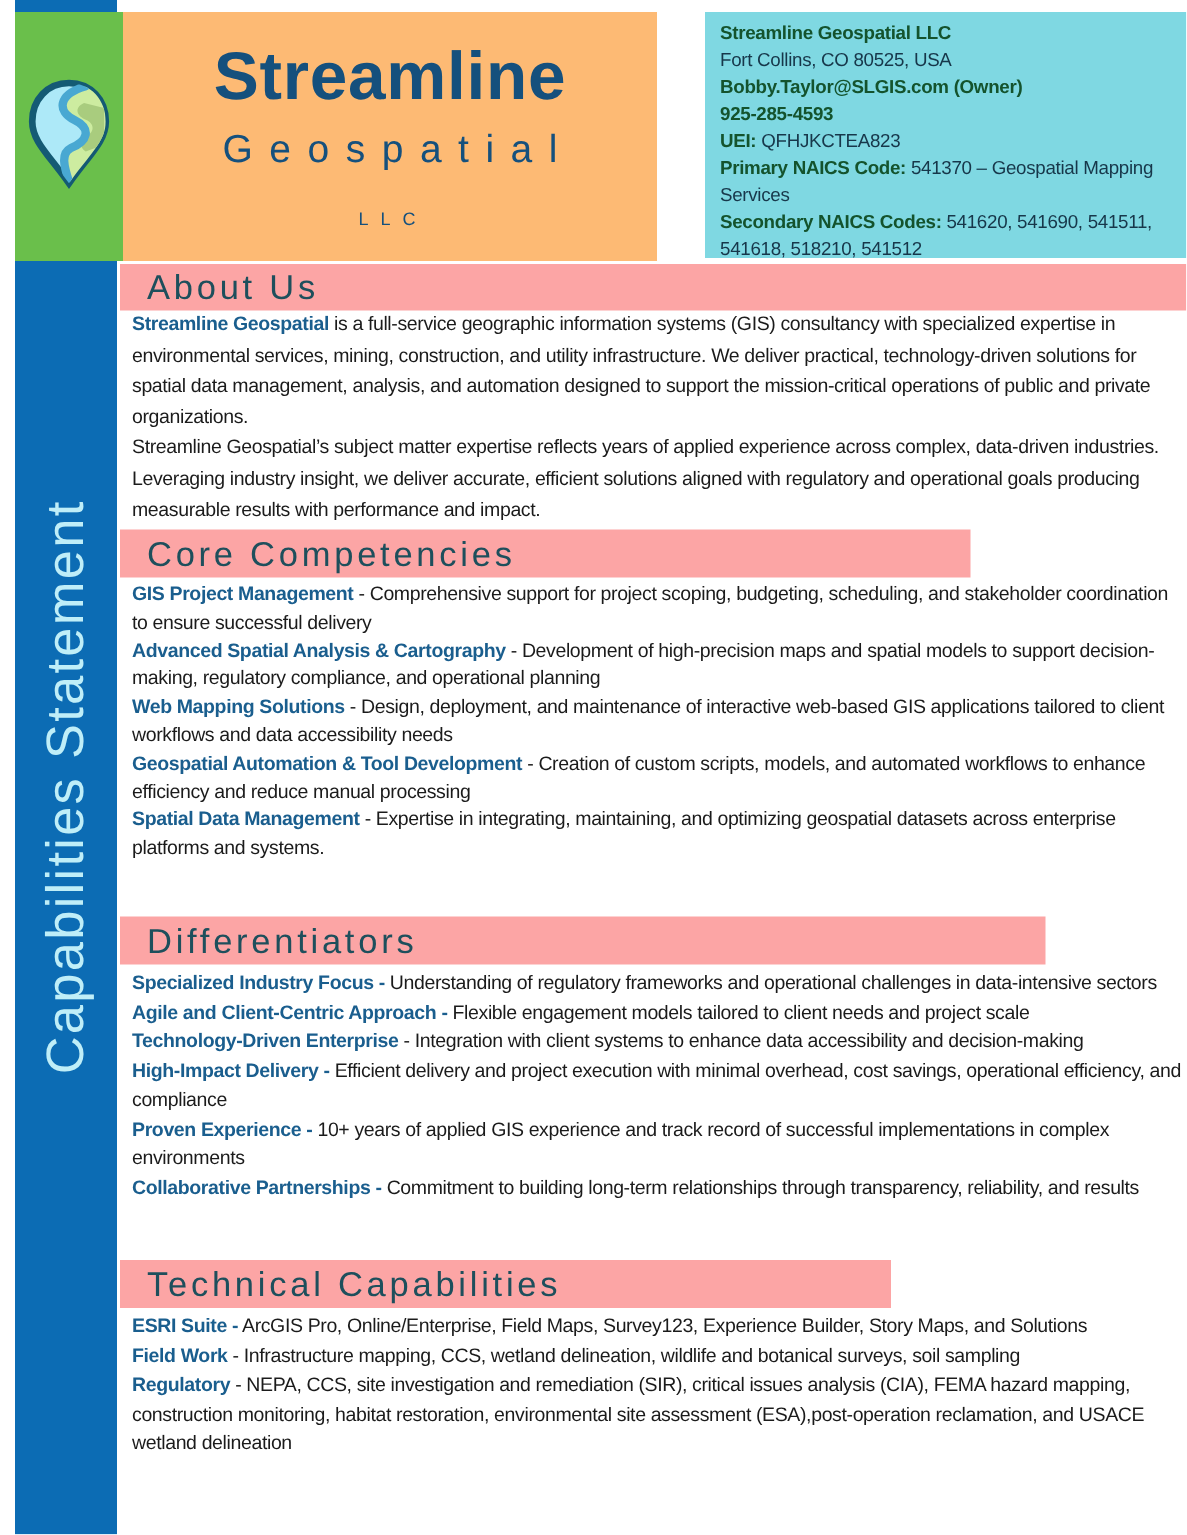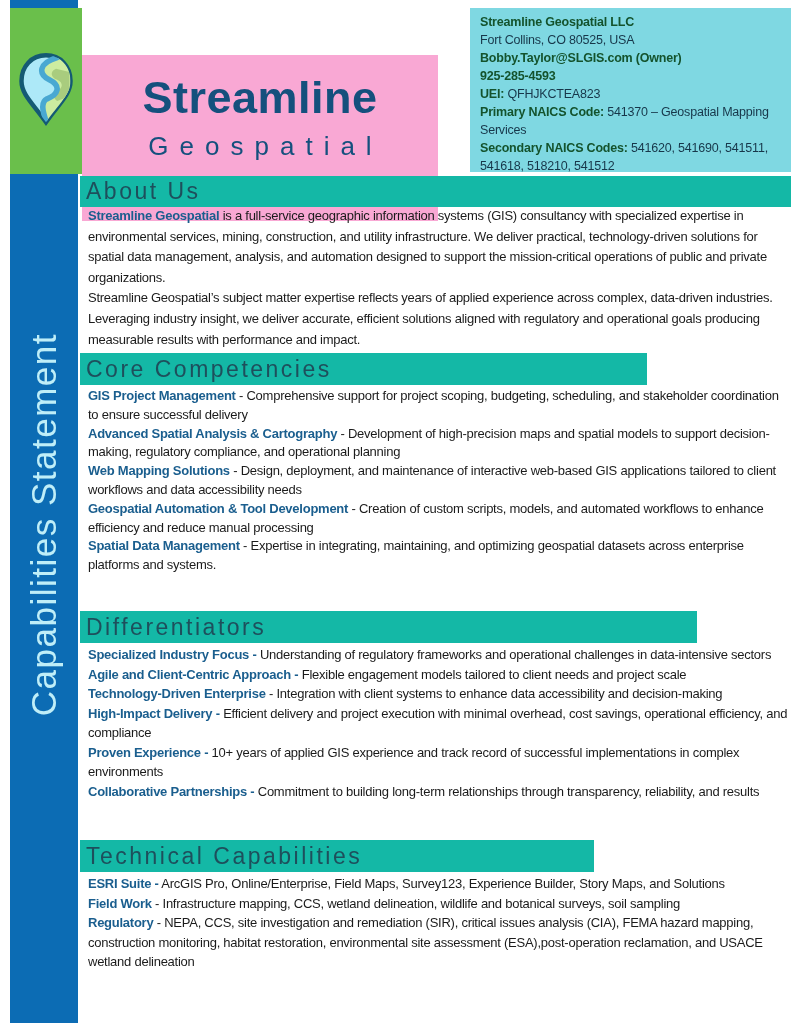--- a/index.html
+++ b/index.html
@@ -15,37 +15,37 @@
   .sidebar-text{
     writing-mode:vertical-rl;transform:rotate(180deg);
     color:#bfeef8;font-size:35px;letter-spacing:1.5px;white-space:nowrap;margin-top:26px;
   }
   
   .logo-box{
     position:absolute;left:10px;top:8px;width:72px;height:166px;background:#6abf4b;
     display:flex;align-items:center;justify-content:center;
   }
   .title-box{
-    position:absolute;left:82px;top:8px;width:356px;height:166px;background:#f9a8d4;
-    text-align:center;color:#15507d;margin-top:47px;
+    position:absolute;left:82px;top:8px;width:356px;height:166px;background:#fdba74;
+    text-align:center;color:#15507d;
   }
   .brand-name{font-size:45px;font-weight:700;margin-top:17px;letter-spacing:.5px;}
   .brand-sub{font-size:26px;letter-spacing:11px;padding-left:11px;margin-top:7px;}
   .brand-suffix{font-size:12px;letter-spacing:8px;padding-left:4px;margin-top:24px;}
   .contact-box{
     position:absolute;left:470px;top:8px;width:321px;height:164px;background:#7fd8e2;
     box-sizing:border-box;padding:5px 8px 0 10px;
     font-size:12.5px;line-height:18px;letter-spacing:-.2px;color:#17374a;
   }
   .contact-box .b{font-weight:700;color:#14532d;}
   
   .banner{
-    position:absolute;left:80px;height:32px;background:#14b8a6;
+    position:absolute;left:80px;height:32px;background:#fca5a5;
     color:#1e4f5c;font-size:23px;letter-spacing:2.5px;
-    display:flex;align-items:center;padding-left:6px;box-sizing:border-box;
+    display:flex;align-items:center;padding-left:18px;box-sizing:border-box;
   }
   #banner-about{top:176px;width:711px;height:31px;}
   #banner-core{top:353px;width:567px;}
   #banner-diff{top:611px;width:617px;}
   #banner-tech{top:840px;width:514px;}
   
   .textblock{
     position:absolute;left:88px;width:700px;overflow:hidden;
     font-size:13px;letter-spacing:-.25px;color:#1b1b1b;
   }

